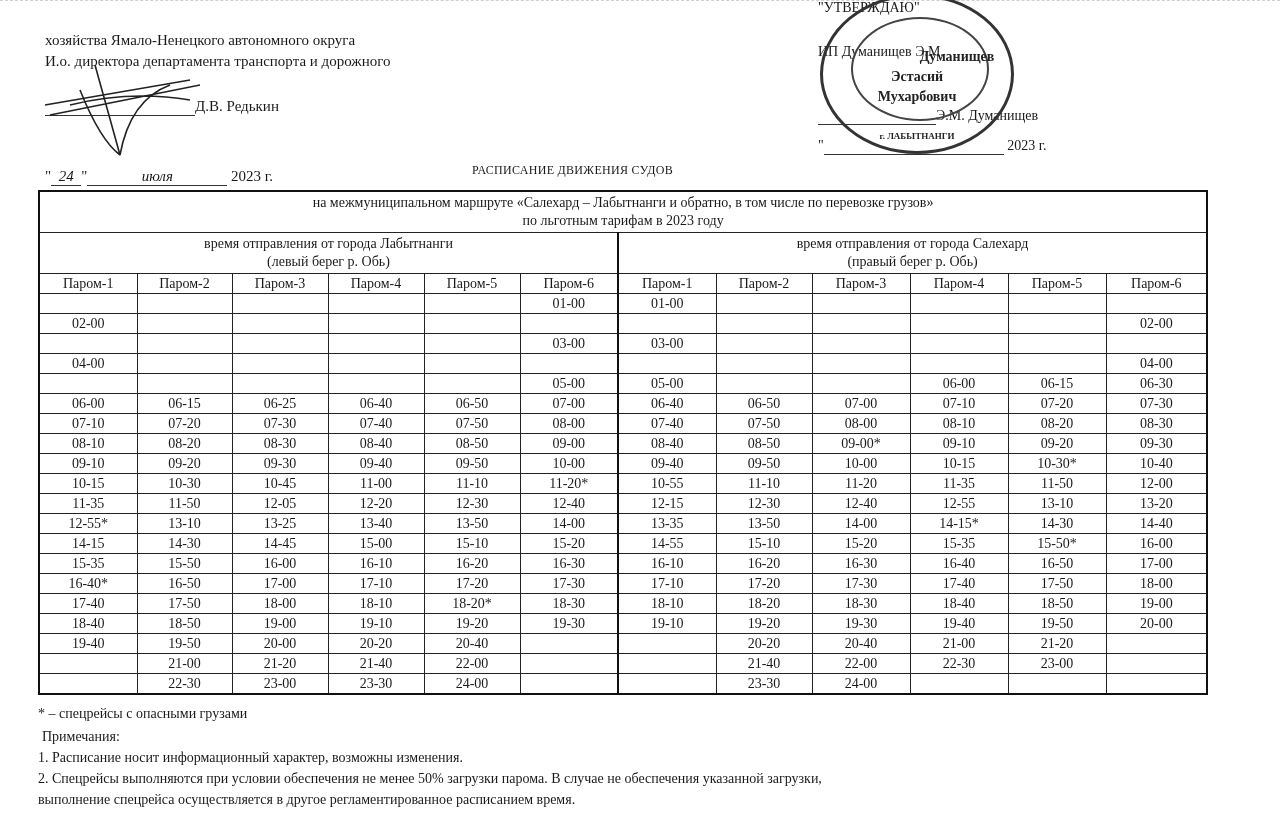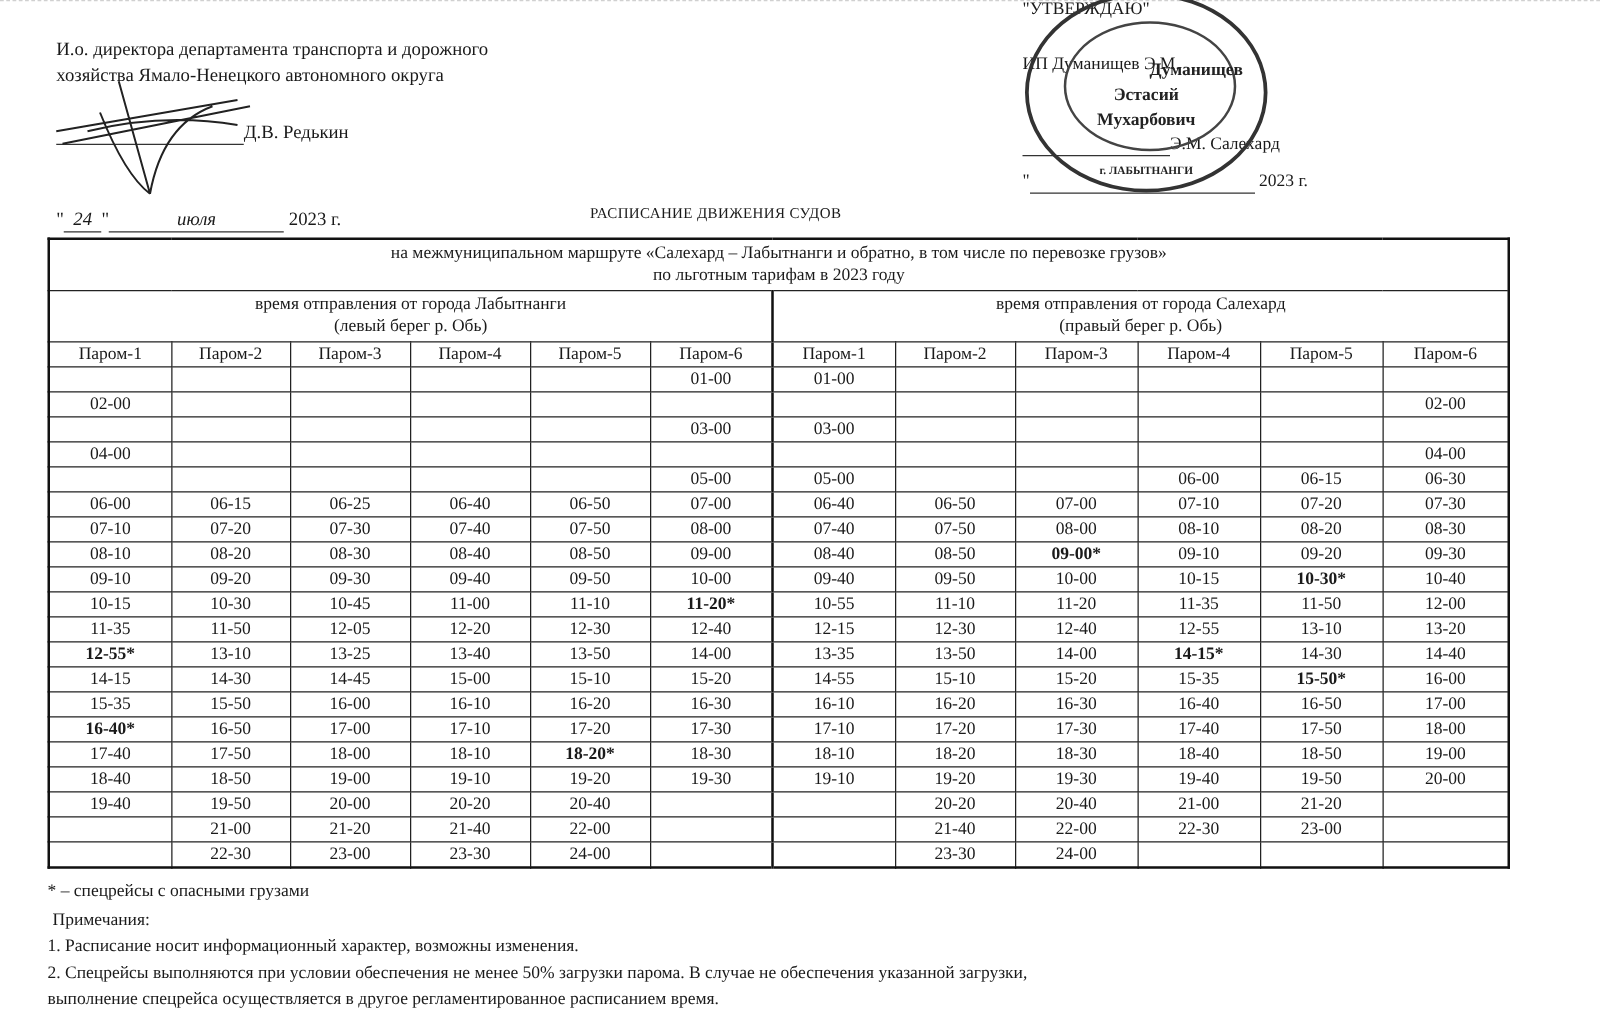--- a/index.html
+++ b/index.html
@@ -25,50 +25,50 @@
   table.sched {
     position:absolute; left:38px; top:190px; width:1168px; border-collapse:collapse; table-layout:fixed;
     font-size:14px; border:2px solid #111;padding-left:44px;
   }
   table.sched td, table.sched th {
     border:1px solid #222; text-align:center; padding:0; height:19px; line-height:19px; font-weight:normal;
     white-space:nowrap; overflow:hidden;
   }
   table.sched .cap td { height:40px; line-height:18px; }
   table.sched td.sepL { border-right:2px solid #111; }
-  table.sched .b { font-weight:bold; }
+  table.sched .b { font-weight:normal; }
   .footnote { position:absolute; left:38px; top:706px; font-size:14px; font-weight:normal; }
   .notes { position:absolute; left:38px; top:726px; font-size:14px; line-height:21px; }
   .notes div { white-space:nowrap; }
   .scribble { position:absolute; pointer-events:none; }
 </style>
 </head>
 <body>
 
 <div class="topline"></div>
 
 <div class="left-approval">
+  <div class="l">хозяйства Ямало-Ненецкого автономного округа</div>
   <div class="l">И.о. директора департамента транспорта и дорожного</div>
-  <div class="l">хозяйства Ямало-Ненецкого автономного округа</div>
 </div>
 <div class="sig-row" style="left:45px; top:98px;">
   <span class="underline" style="width:150px;">&nbsp;</span><span>Д.В. Редькин</span>
 </div>
 <div class="sig-row" style="left:45px; top:128px;">
   <span>"</span><span class="underline" style="width:30px; text-align:center; font-style:italic;">24</span><span>"</span><span class="underline" style="width:140px; text-align:center; font-style:italic;margin-top:40px;">июля</span>
   <span>2023 г.</span>
 </div>
 <svg class="scribble" style="left:40px; top:60px;" width="220" height="110">
   <path d="M5 45 L150 20 M10 55 L160 25 M30 45 Q90 30 150 40 M55 5 L80 95 M80 95 Q90 40 130 25 M40 30 Q60 80 80 95" stroke="#222" stroke-width="1.6" fill="none"></path>
 </svg>
 
 <div class="sig-row" style="left:818px; top:0px; font-size:14px;">"УТВЕРЖДАЮ"</div>
 <div class="sig-row" style="left:818px; top:44px; font-size:14px;">ИП Думанищев Э.М.</div>
 <div class="sig-row" style="left:818px; top:108px; font-size:14px;">
-  <span class="underline" style="width:118px;">&nbsp;</span><span>Э.М. Салехард</span>
+  <span class="underline" style="width:118px;">&nbsp;</span><span>Э.М. Думанищев</span>
 </div>
 <div class="sig-row" style="left:818px; top:138px; font-size:14px;">
   <span>"</span><span class="underline" style="width:180px;">&nbsp;</span>
   <span>2023 г.</span>
 </div>
 <div class="stamp" style="left:820px; top:-6px; width:194px; height:160px;">
   <div class="stamp-inner"></div>
   <div class="stamp-text" style="top:52px;margin-left:40px;">Думанищев</div>
   <div class="stamp-text" style="top:72px;">Эстасий</div>
   <div class="stamp-text" style="top:92px;">Мухарбович</div>

